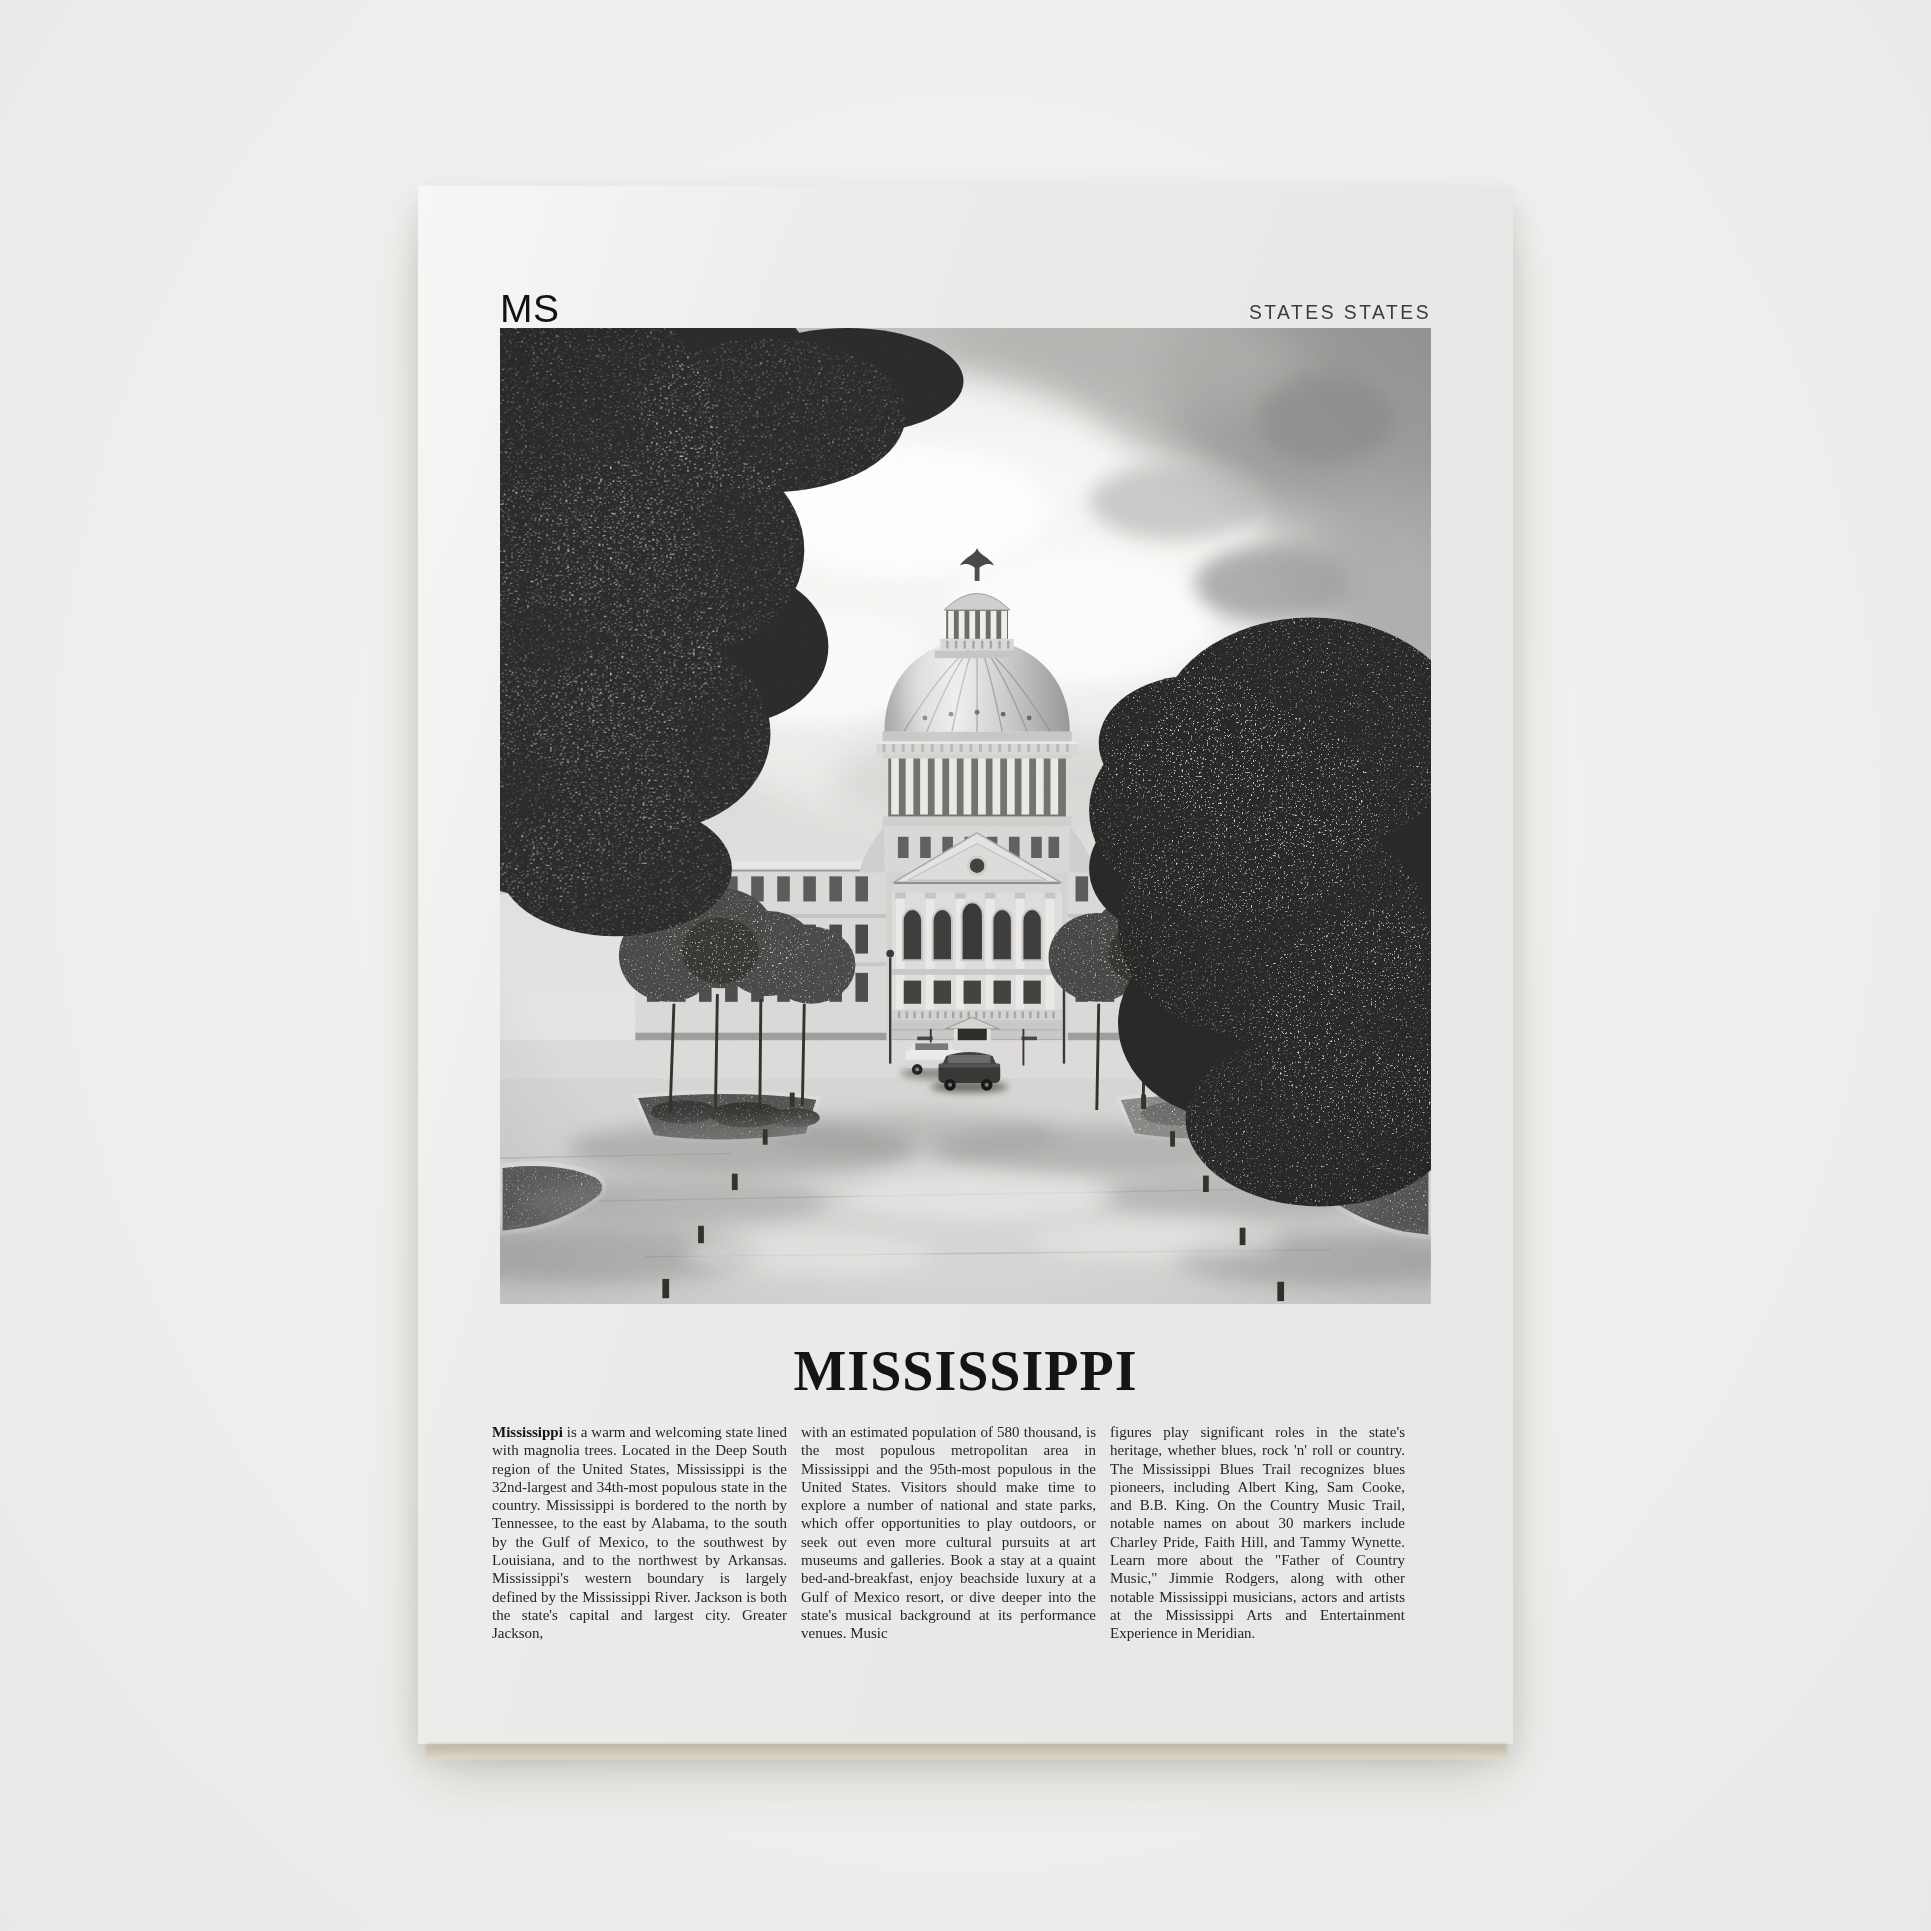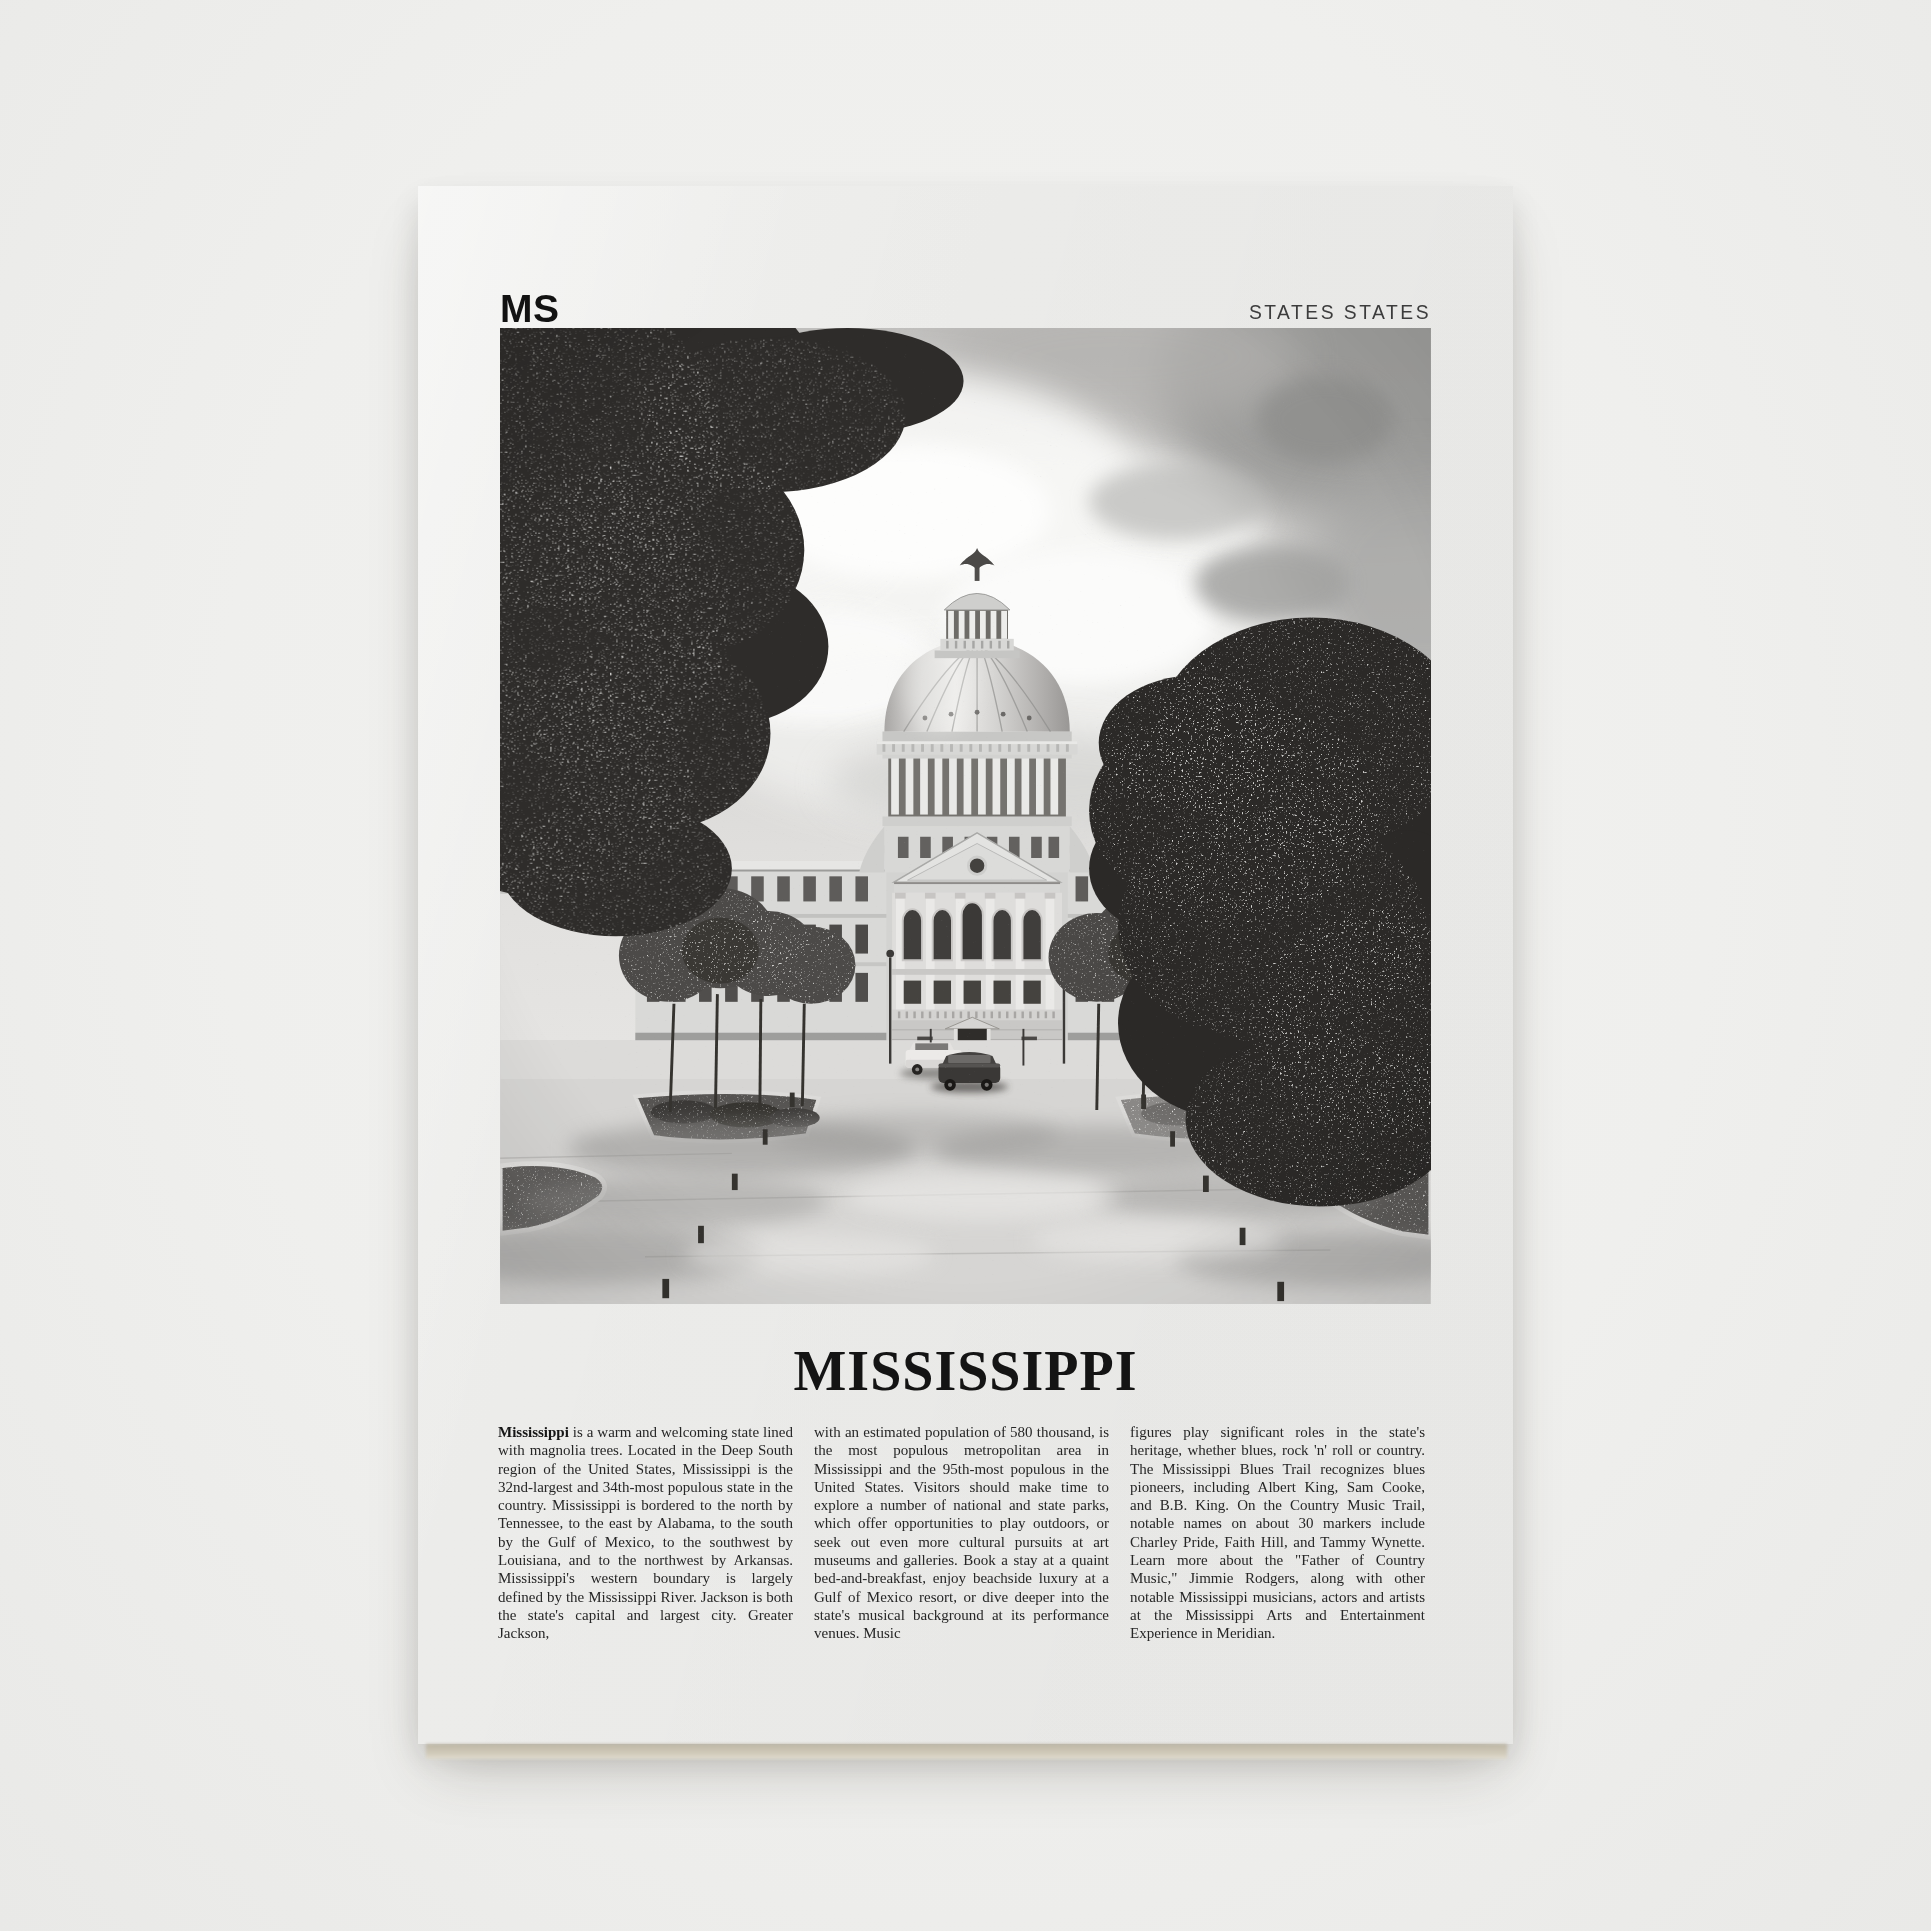--- a/index.html
+++ b/index.html
@@ -17,39 +17,39 @@
     content:"";position:absolute;inset:0;pointer-events:none;
     background:linear-gradient(105deg,rgba(255,255,255,.45) 0%,rgba(255,255,255,0) 26%,rgba(0,0,0,.015) 70%);
   }
   .poster-edge{
     position:absolute;left:7.7px;right:5.8px;bottom:-14.5px;height:14.5px;
     background:linear-gradient(to bottom,#bdb6a4,#d3cdbd 70%,#e2ddd0);
     filter:blur(1.5px);
   }
   .state-code{
     position:absolute;left:82px;top:103px;font-size:39px;line-height:39px;
-    font-weight:bold;letter-spacing:0.5px;color:#121212;
+    font-weight:normal;letter-spacing:0.5px;color:#121212;
   }
   .country{
     position:absolute;right:82px;top:117px;font-size:19.3px;line-height:19.3px;
     font-weight:400;letter-spacing:2.5px;color:#3c3c3c;
   }
   .photo{
     position:absolute;left:82px;top:142px;width:931px;height:976px;overflow:hidden;
     background:#d8d8d6;
   }
   .photo svg{display:block;width:100%;height:100%;}
   .big-title{
     position:absolute;left:0;top:1157px;width:100%;text-align:center;
     font-family:"Liberation Serif", serif;font-weight:bold;font-size:56px;line-height:56px;
     letter-spacing:1px;color:#141414;
   }
   .columns{
-    position:absolute;left:80px;top:1237px;width:931px;
-    display:flex;gap:21px;
+    position:absolute;left:74px;top:1237px;width:931px;
+    display:flex;gap:14px;
   }
   .col{
     width:295px;margin:0;text-align:justify;text-align-last:left;hyphens:auto;
     font-family:"Liberation Serif", serif;font-size:15px;line-height:18.3px;color:#262626;
   }
   .col b{font-weight:bold;color:#161616;}
 </style>
 </head>
 <body>
 

